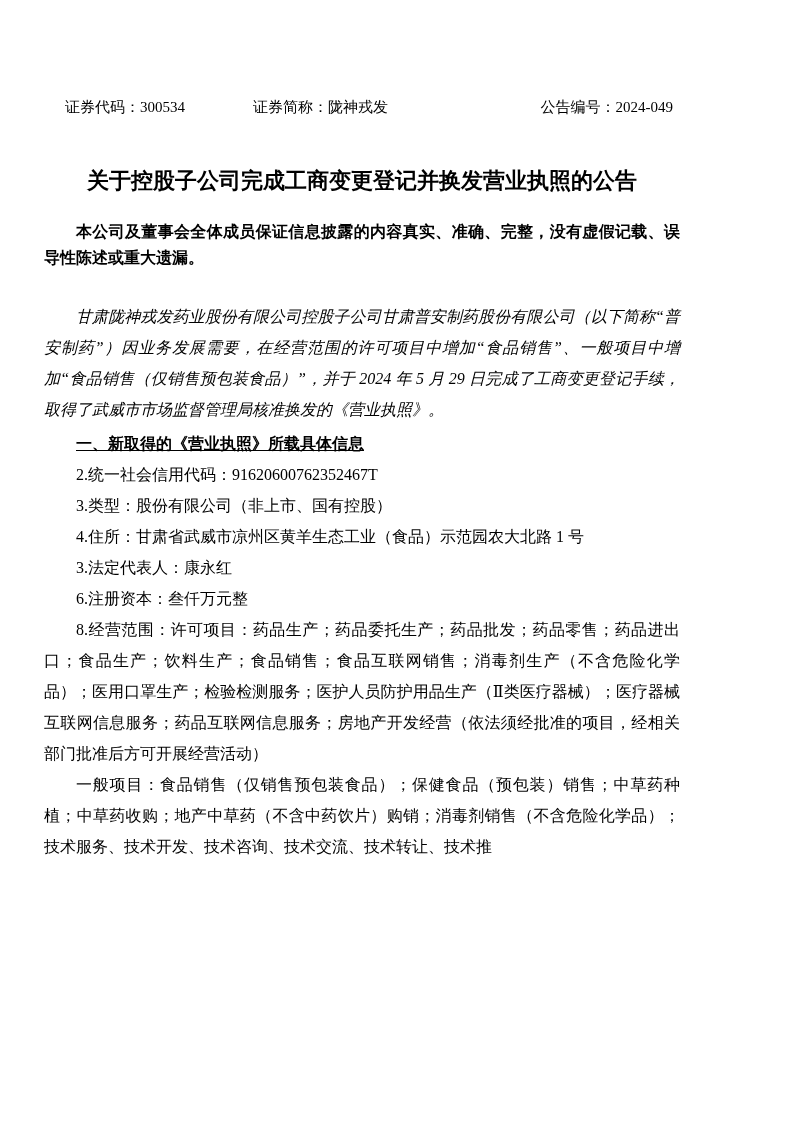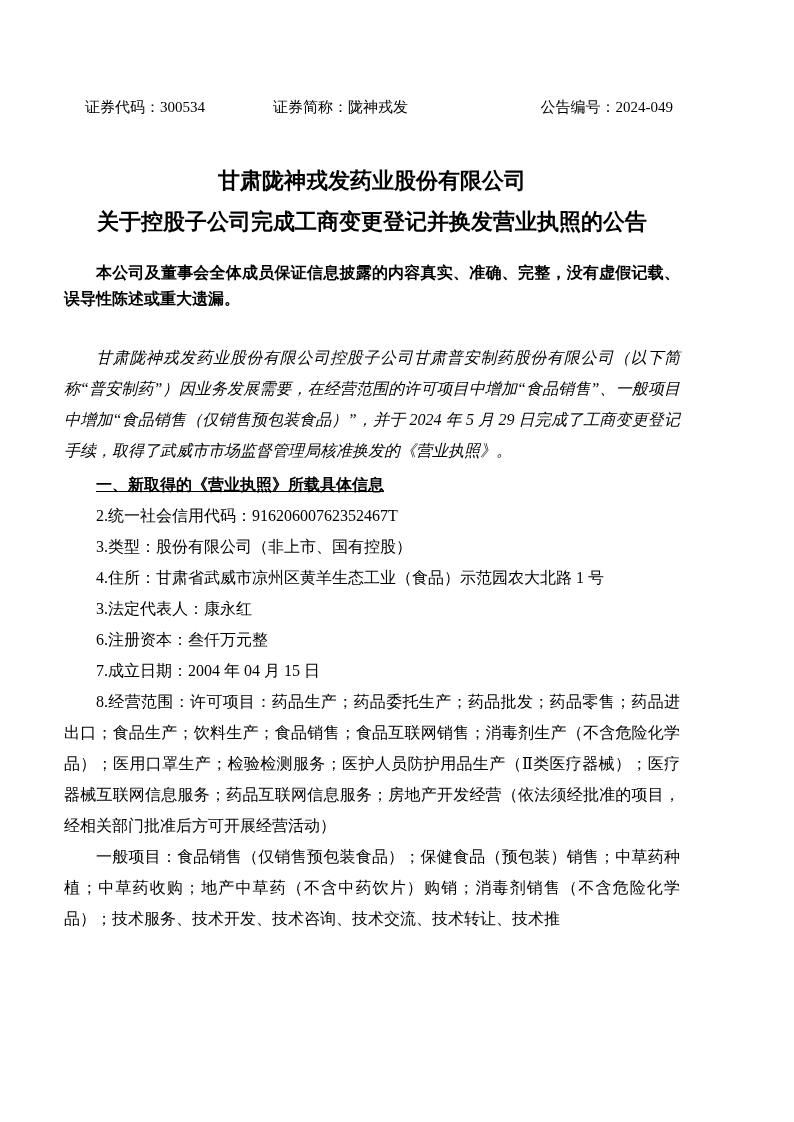--- a/index.html
+++ b/index.html
@@ -9,21 +9,21 @@
   }
   .page {
     position: relative;
     width: 794px;
     height: 1122px;
     box-sizing: border-box;
     background: #ffffff;
     color: #000000;
     font-family: "Liberation Serif", "DejaVu Serif", serif;
     font-size: 16px;
-    padding: 97px 114px 40px 64px;
+    padding: 97px 114px 40px 44px;
     overflow: hidden;
   }
   .meta-row {
     display: flex;
     align-items: baseline;
     font-size: 15px;
     line-height: 20px;
     padding-left: 21px;
     padding-right: 7px;
     white-space: nowrap;
@@ -74,32 +74,30 @@
 
 <div class="page">
 
   <div class="meta-row">
     <span>证券代码：300534</span>
     <span class="meta-mid">证券简称：陇神戎发</span>
     <span class="meta-right">公告编号：2024-049</span>
   </div>
 
   <div class="title-block">
-    <div>甘肃陇神戎发药业股份有限公司</div>
     <div>关于控股子公司完成工商变更登记并换发营业执照的公告</div>
   </div>
 
   <p class="statement">本公司及董事会全体成员保证信息披露的内容真实、准确、完整，没有虚假记载、误导性陈述或重大遗漏。</p>
 
   <p class="para">甘肃陇神戎发药业股份有限公司控股子公司甘肃普安制药股份有限公司（以下简称“普安制药”）因业务发展需要，在经营范围的许可项目中增加“食品销售”、一般项目中增加“食品销售（仅销售预包装食品）”，并于 2024 年 5 月 29 日完成了工商变更登记手续，取得了武威市市场监督管理局核准换发的《营业执照》。</p>
 
   <p class="section-heading">一、新取得的《营业执照》所载具体信息</p>
 
   <p class="item">2.统一社会信用代码：91620600762352467T</p>
   <p class="item">3.类型：股份有限公司（非上市、国有控股）</p>
   <p class="item">4.住所：甘肃省武威市凉州区黄羊生态工业（食品）示范园农大北路 1 号</p>
   <p class="item">3.法定代表人：康永红</p>
   <p class="item">6.注册资本：叁仟万元整</p>
-  <p class="item">7.成立日期：2004 年 04 月 15 日</p>
   <p class="item">8.经营范围：许可项目：药品生产；药品委托生产；药品批发；药品零售；药品进出口；食品生产；饮料生产；食品销售；食品互联网销售；消毒剂生产（不含危险化学品）；医用口罩生产；检验检测服务；医护人员防护用品生产（Ⅱ类医疗器械）；医疗器械互联网信息服务；药品互联网信息服务；房地产开发经营（依法须经批准的项目，经相关部门批准后方可开展经营活动）</p>
   <p class="item">一般项目：食品销售（仅销售预包装食品）；保健食品（预包装）销售；中草药种植；中草药收购；地产中草药（不含中药饮片）购销；消毒剂销售（不含危险化学品）；技术服务、技术开发、技术咨询、技术交流、技术转让、技术推</p>
 
 </div>
 
 </body></html>

